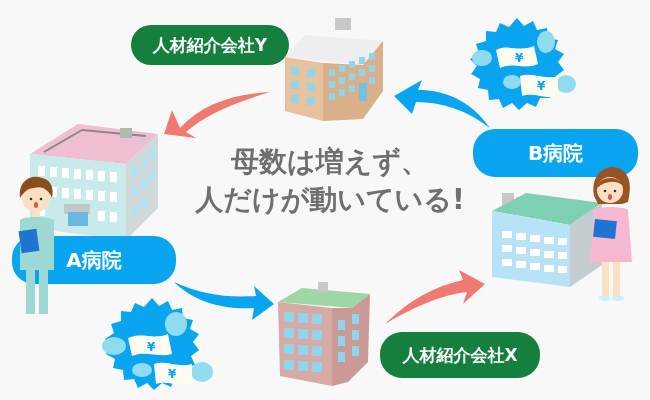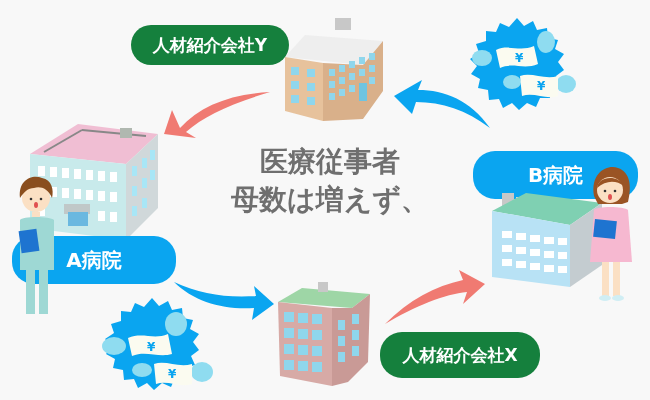--- a/index.html
+++ b/index.html
@@ -117,21 +117,21 @@
     <circle cx="27" cy="29" r="1.3" fill="#333"></circle>
   <ellipse cx="22" cy="35" rx="2" ry="3" fill="#e05050"></ellipse>
   <rect x="18" y="42" width="8" height="6" fill="#fbe0c4"></rect>
   <path d="M6,50 C8,46 36,46 40,50 L40,100 L6,100 Z" fill="#9ed8d4"></path>
   <rect x="6" y="60" width="18" height="22" fill="#1e74d0" transform="rotate(-8 15 71)"></rect>
   <rect x="12" y="100" width="9" height="44" fill="#9ed8d4"></rect>
   <rect x="25" y="100" width="9" height="44" fill="#9ed8d4"></rect>
   <rect x="34" y="54" width="6" height="40" fill="#9ed8d4"></rect>
 </svg>
 
-<div class="pill blue" style="left:473px;top:151px;width:165px;height:48px;font-size:20px;">
+<div class="pill blue" style="left:473px;top:129px;width:165px;height:48px;font-size:20px;">
   <span>B病院</span>
 </div>
 
 <svg style="left:492px;top:185px;" width="115" height="100">
   <rect x="10" y="8" width="12" height="14" fill="#c8c8c8"></rect>
   <rect x="24" y="12" width="8" height="10" fill="#d8d8d8"></rect>
   <polygon points="0,26 34,8 110,18 78,40" fill="#7fd0b2"></polygon>
   <polygon points="0,26 78,40 78,102 0,92" fill="#b8e2f5"></polygon>
   <polygon points="78,40 110,18 110,80 78,102" fill="#c4ccd0"></polygon>
   <g fill="#fff">
@@ -217,15 +217,15 @@
   <ellipse cx="84" cy="26" rx="11" ry="12" fill="#8fdcf0"></ellipse>
   <path d="M36,40 C50,34 62,42 76,36 L80,56 C66,60 54,52 40,58 Z" fill="#fbfbf0"></path>
   <ellipse cx="50" cy="72" rx="10" ry="7" fill="#8fdcf0"></ellipse>
   <ellipse cx="110" cy="74" rx="11" ry="10" fill="#8fdcf0"></ellipse>
   <path d="M62,66 C74,62 86,70 100,66 L100,86 C88,90 76,82 64,86 Z" fill="#fbfbf0"></path>
   <text x="55" y="53" font-size="12" fill="#0aa5f0" font-family="DejaVu Sans, sans-serif" font-weight="bold">¥</text>
   <text x="76" y="80" font-size="12" fill="#0aa5f0" font-family="DejaVu Sans, sans-serif" font-weight="bold">¥</text>
 </svg>
 
 <div class="center-text">
-  <div>医療従事者</div>
   <div>母数は増えず、</div>
+  <div>人だけが動いている!</div>
 </div>
 
 </body></html>

